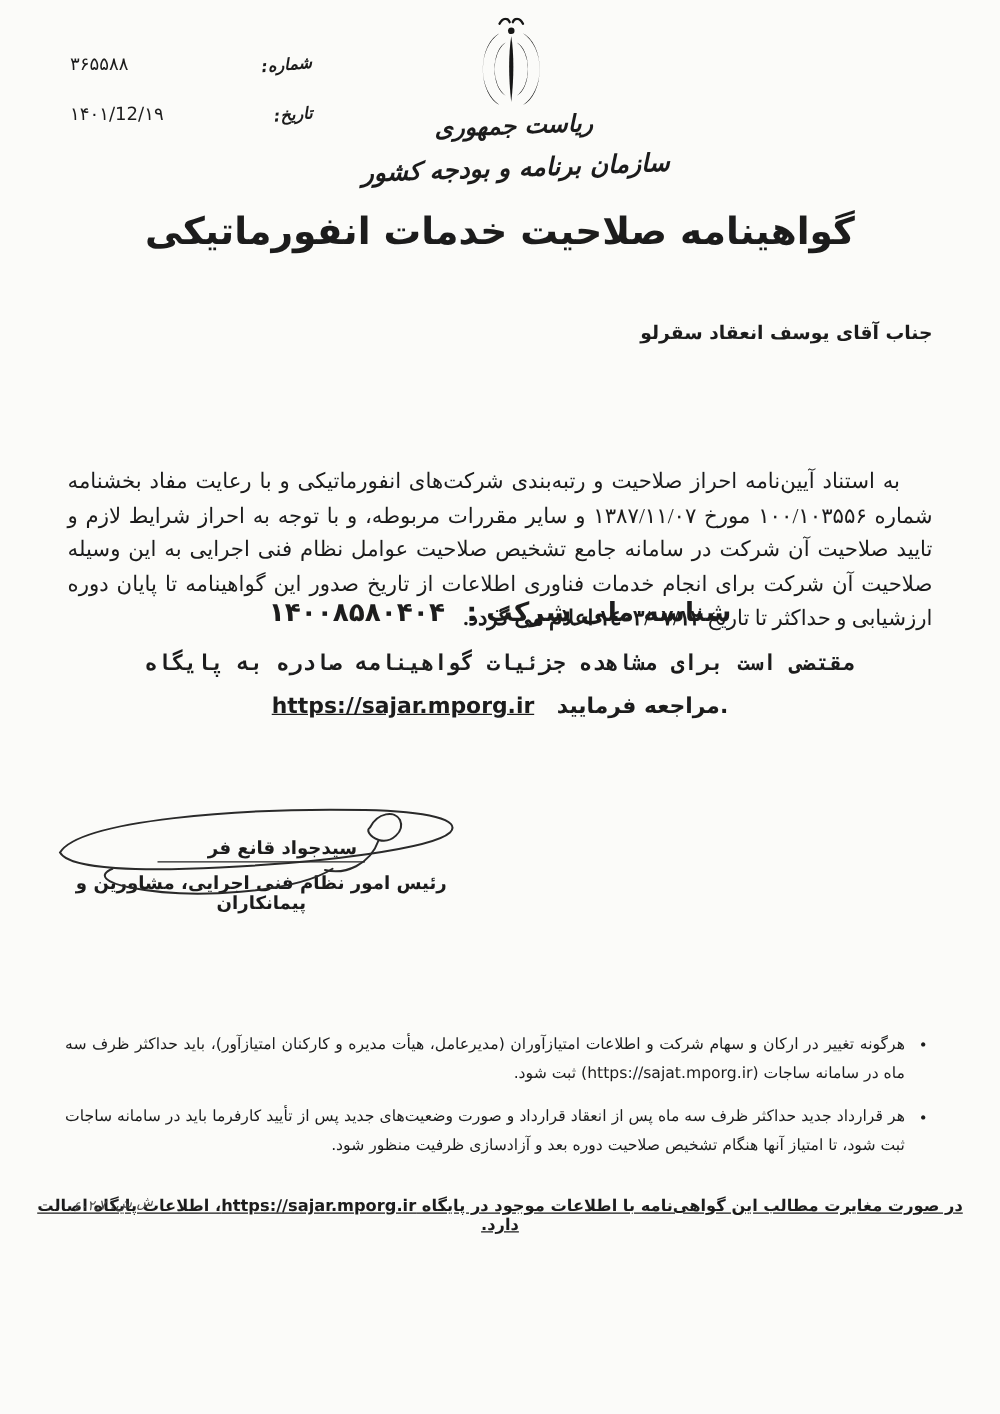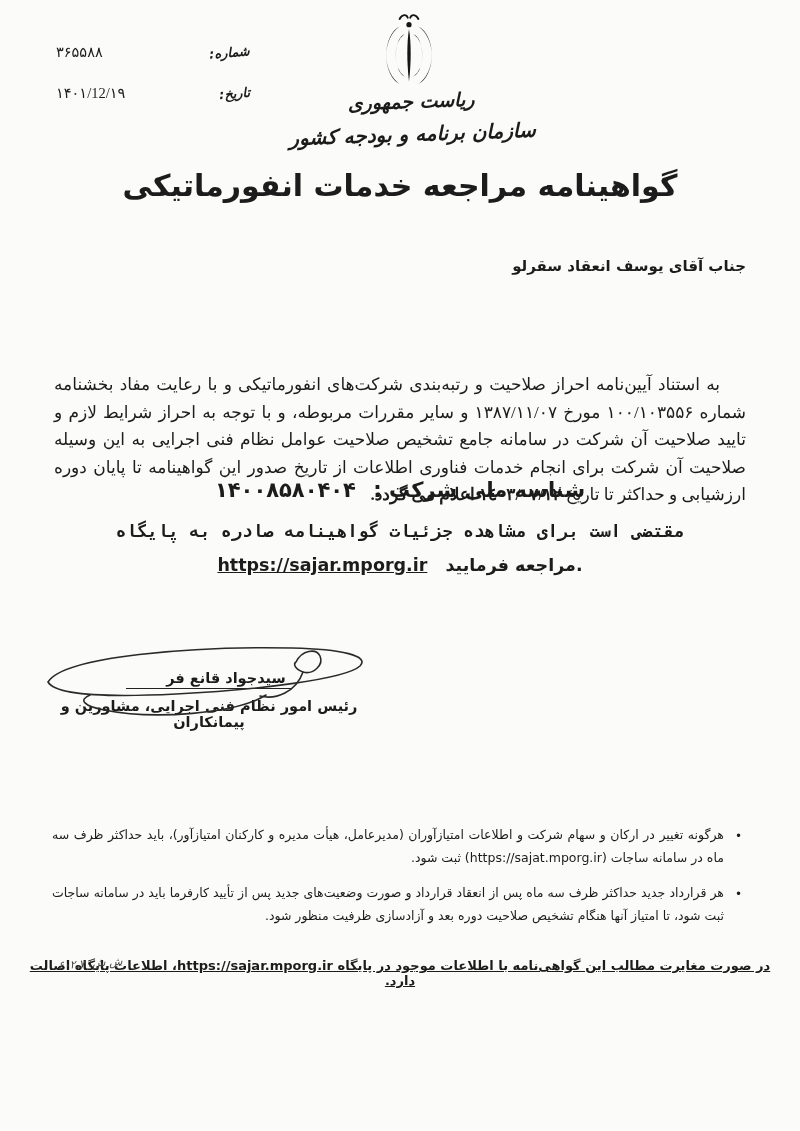--- a/index.html
+++ b/index.html
@@ -10,21 +10,21 @@
     color:#1c1c1c;
     position:relative;
     overflow:hidden;
   }
   .page { position:absolute; inset:0; direction:rtl; }
 
   
   .meta { position:absolute; top:44px; left:56px; width:194px; direction:rtl; }
   .meta-row { display:flex; justify-content:space-between; align-items:baseline; margin-bottom:24px; }
   .meta-label { font-size:13px; font-style:italic; font-weight:600; transform:rotate(-5deg); }
-  .meta-value { font-size:14.5px; letter-spacing:1px;font-family:Liberation Serif, serif; }
+  .meta-value { font-size:14.5px; letter-spacing:1px; }
 
   
   .emblem { position:absolute; top:14px; left:369px; width:80px; height:80px; }
   .emblem svg { width:100%; height:100%; }
   .org-line1 { position:absolute; top:90px; left:316px; width:190px; text-align:center;
                font-size:19px; font-weight:bold; font-style:italic; transform:rotate(-2deg); }
   .org-line2 { position:absolute; top:122px; left:285px; width:255px; text-align:center;
                font-size:20px; font-weight:bold; font-style:italic; transform:rotate(-2deg); }
 
   .doc-title { position:absolute; top:168px; left:0; right:0; text-align:center;
@@ -98,21 +98,21 @@
       </g>
       <g fill="none" stroke="#161616" stroke-width="3" stroke-linecap="round">
         <path d="M35,8 C39,0 46,0 48,6"></path>
         <path d="M52,6 C54,0 61,0 65,8"></path>
       </g>
     </svg>
   </div>
   <div class="org-line1">ریاست جمهوری</div>
   <div class="org-line2">سازمان برنامه و بودجه کشور</div>
 
-  <div class="doc-title">گواهینامه مراجعه خدمات انفورماتیکی</div>
+  <div class="doc-title">گواهینامه صلاحیت خدمات انفورماتیکی</div>
 
   <div class="addressee">
     <div>جناب آقای یوسف انعقاد سقرلو</div>
   </div>
 
   <p class="body-par"><span>به استناد آیین‌نامه احراز صلاحیت و رتبه‌بندی شرکت‌های انفورماتیکی و با رعایت مفاد بخشنامه شماره ۱۰۰/۱۰۳۵۵۶ مورخ ۱۳۸۷/۱۱/۰۷ و سایر مقررات مربوطه، و با توجه به احراز شرایط لازم و تایید صلاحیت آن شرکت در سامانه جامع تشخیص صلاحیت عوامل نظام فنی اجرایی به این وسیله صلاحیت آن شرکت برای انجام خدمات فناوری اطلاعات از تاریخ صدور این گواهینامه تا پایان دوره ارزشیابی و حداکثر تا تاریخ </span><span class="bold">١٤٠٣/٠٧/١٢</span><span class="bold"> اعلام می گردد.</span></p>
 
   <div class="nat-id">
     <span>شناسه ملی شرکت :</span>
     <span class="nat-val">۱۴۰۰۸۵۸۰۴۰۴</span>

